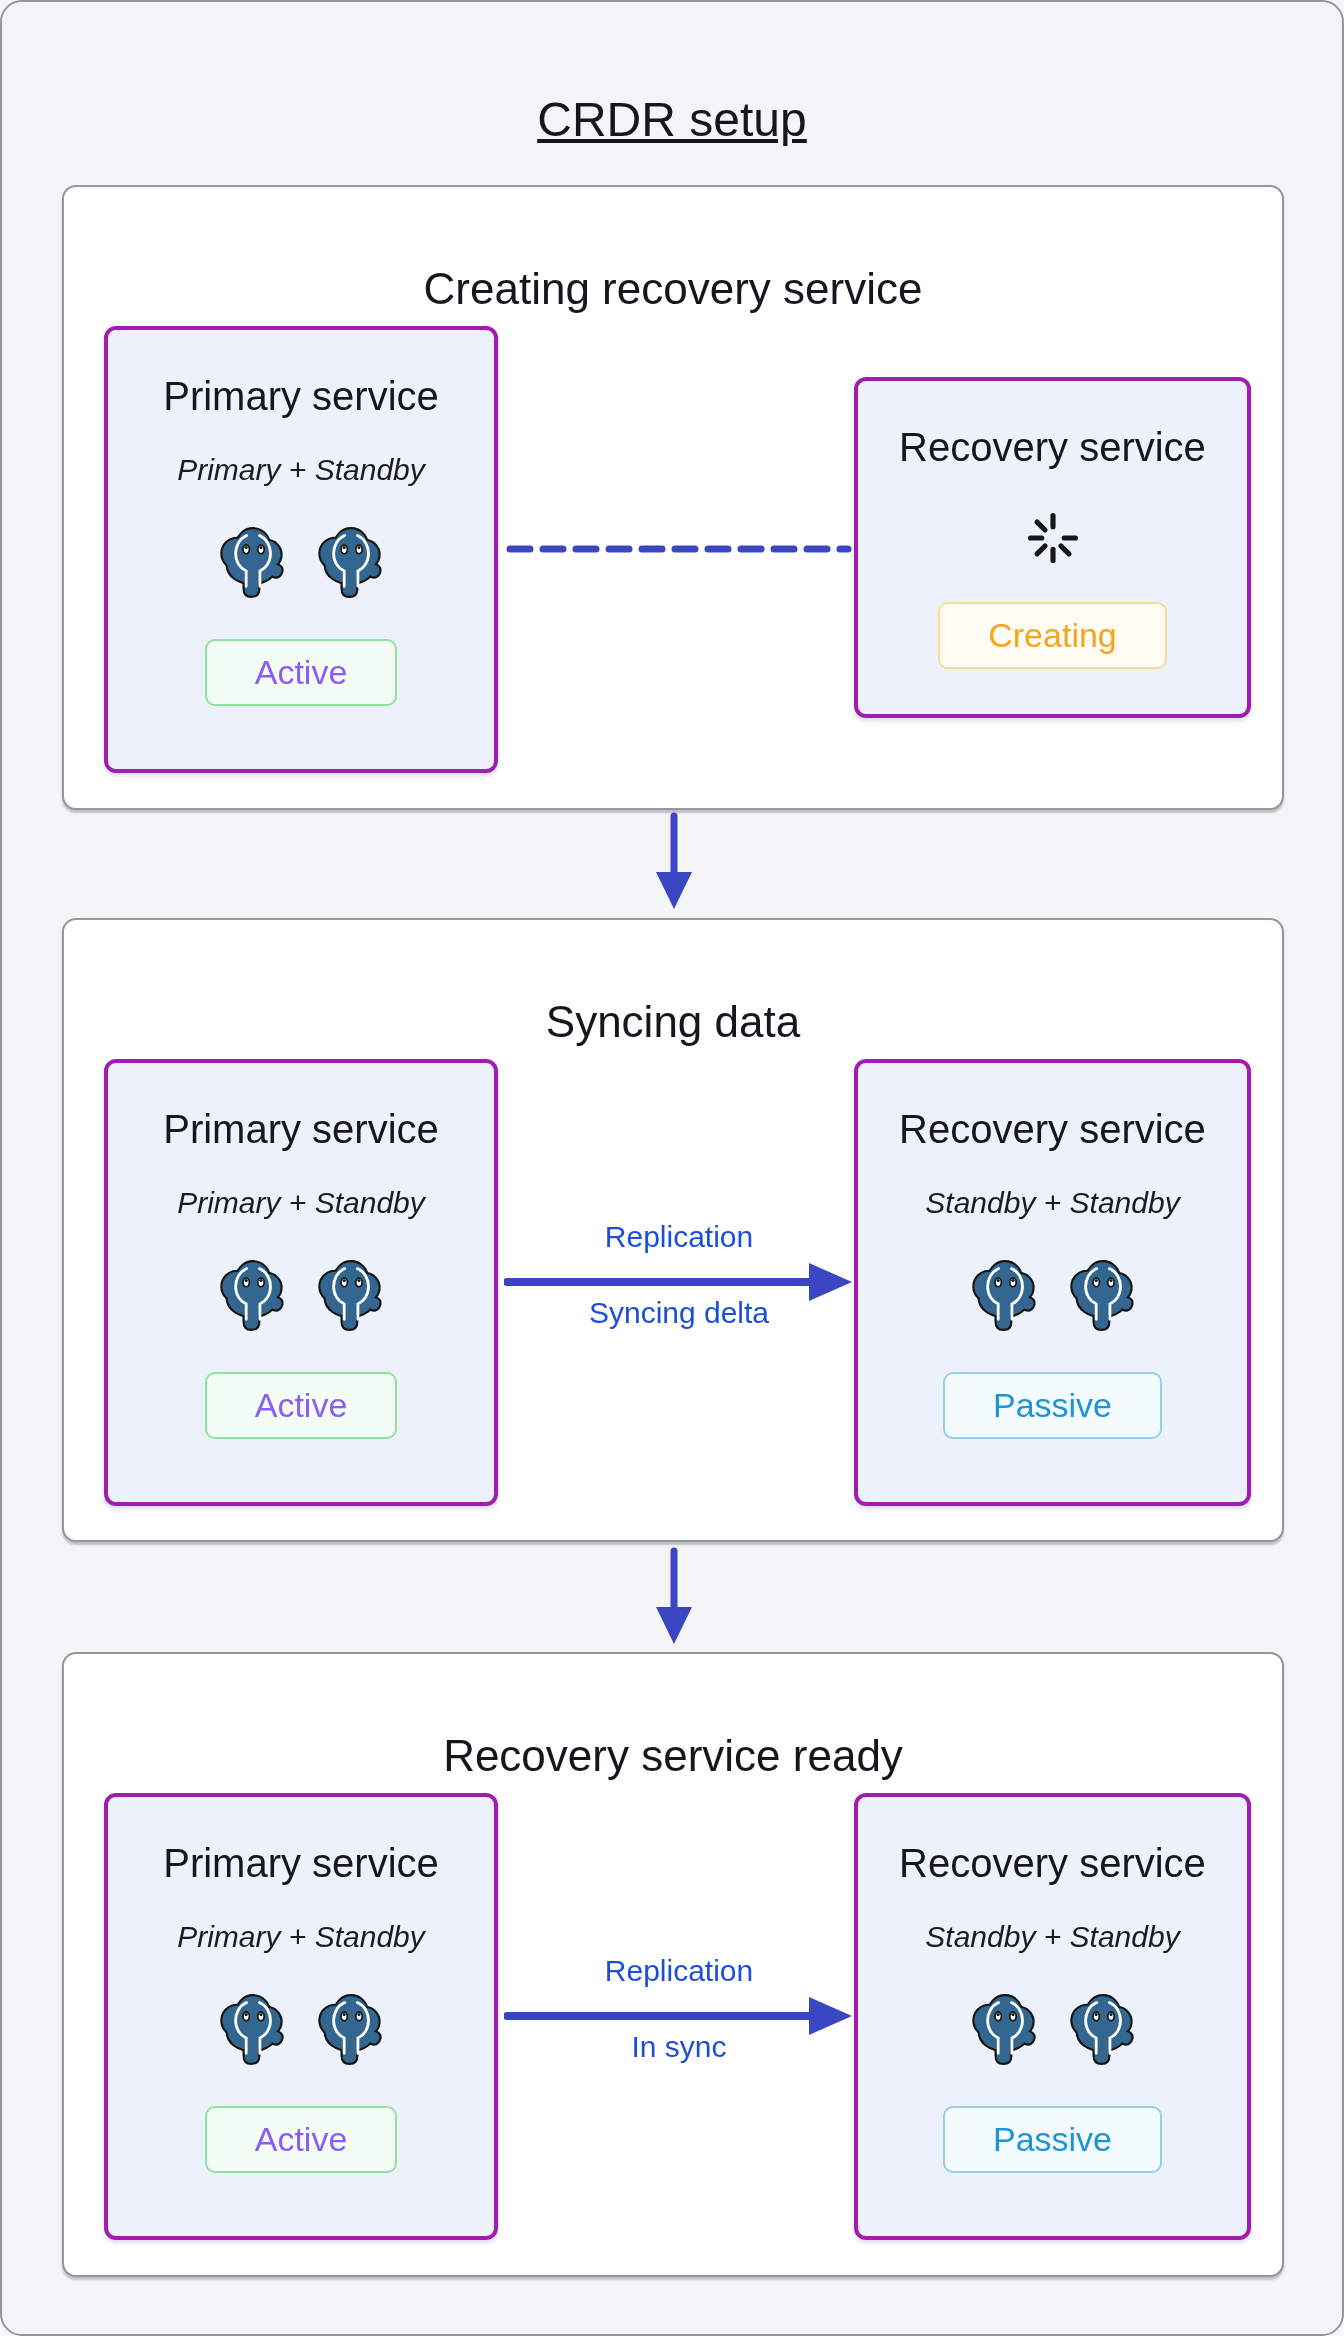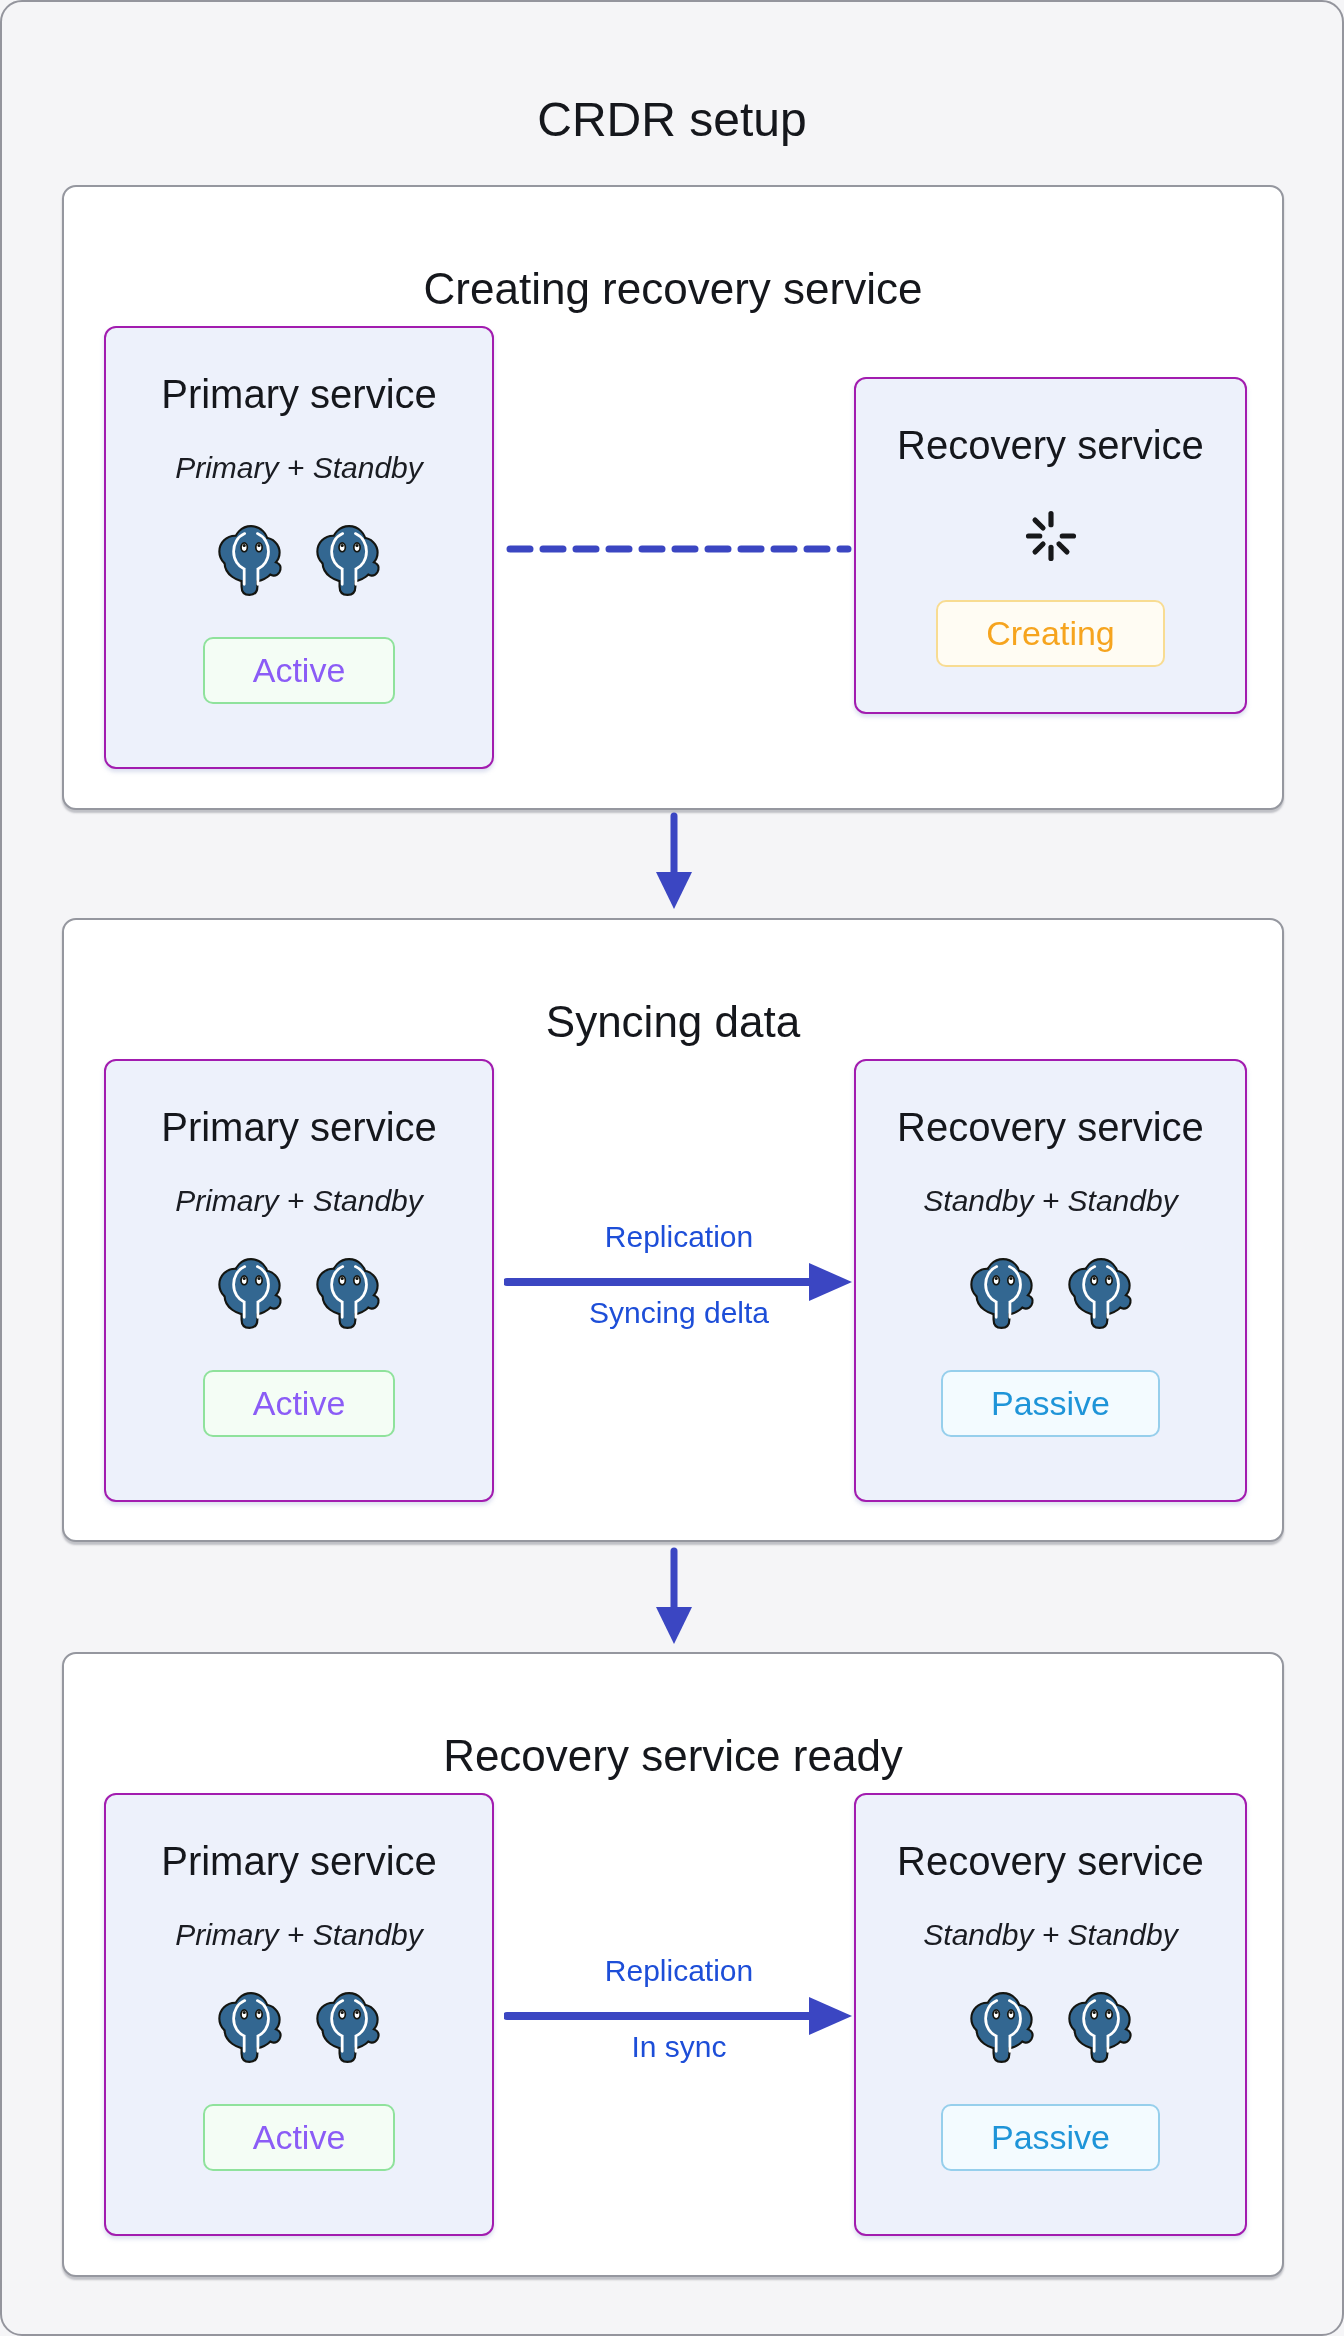--- a/index.html
+++ b/index.html
@@ -3,30 +3,30 @@
 <meta charset="utf-8">
 <style>
   html,body{margin:0;padding:0;}
   body{
     width:1344px;height:2336px;position:relative;
     background:#f5f5f7;
     font-family:"Liberation Sans", sans-serif;
     color:#17181d;
   }
   .canvas{position:absolute;inset:0;border:2px solid #94959d;border-radius:22px;background:#f5f5f7;overflow:hidden;}
-  .page-title{position:absolute;top:58px;left:0;width:100%;text-align:center;font-size:48px;font-weight:500;color:#15171c;}
+  .page-title{position:absolute;top:58px;left:0;width:100%;text-align:center;font-size:48px;font-weight:500;color:#15171c;text-decoration:underline;}
 
   .panel{position:absolute;left:60px;width:1218px;background:#ffffff;border:2px solid #95979f;border-radius:14px;
          box-shadow:0 3px 2px rgba(105,107,118,.38);}
   .panel-1{top:183px;height:621px;}
   .panel-2{top:916px;height:620px;}
   .panel-3{top:1650px;height:621px;}
   .panel-header{position:absolute;top:40px;left:0;width:100%;text-align:center;font-size:44px;font-weight:500;color:#15171c;}
 
-  .svc{position:absolute;background:#edf1fb;border:2px solid #a21caf;border-radius:12px;
+  .svc{position:absolute;background:#edf1fb;border:4px solid #a21caf;border-radius:12px;
        display:flex;flex-direction:column;align-items:center;
        box-shadow:0 3px 4px rgba(150,160,205,.35);}
   .svc-primary{left:40px;top:139px;width:386px;height:439px;}
   .svc-recovery{left:790px;top:139px;width:389px;height:439px;text-align:center;}
   .svc-recovery-short{top:190px;height:333px;}
 
   .svc-title{margin-top:44px;font-size:40px;font-weight:500;color:#15171c;}
   .svc-sub{margin-top:34px;font-size:30px;color:#1a1c22;font-style:italic;}
   .instances{margin-top:38px;display:flex;gap:28px;align-items:center;}
   .pg{width:70px;height:74px;display:block;}

